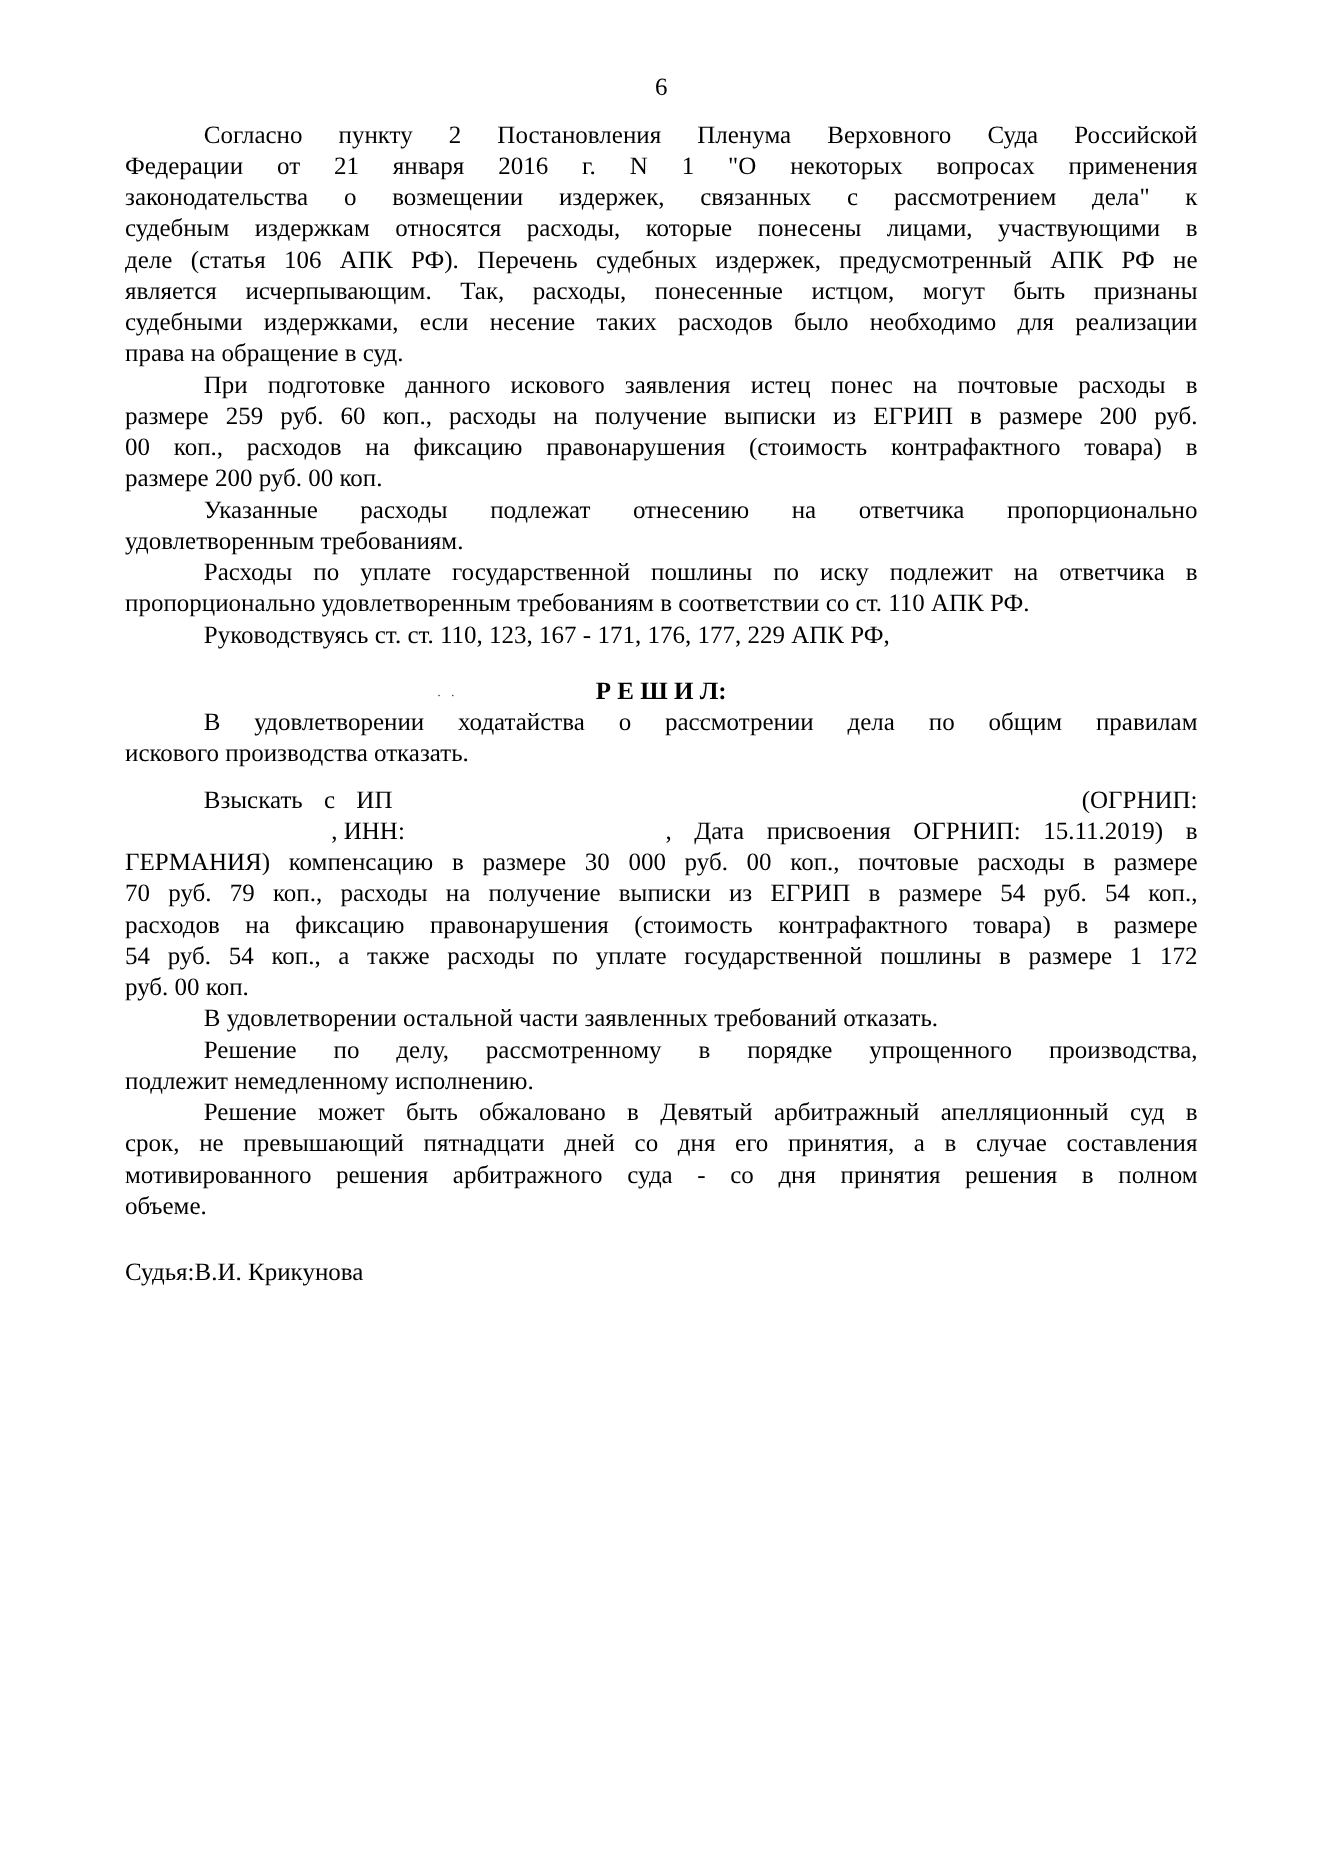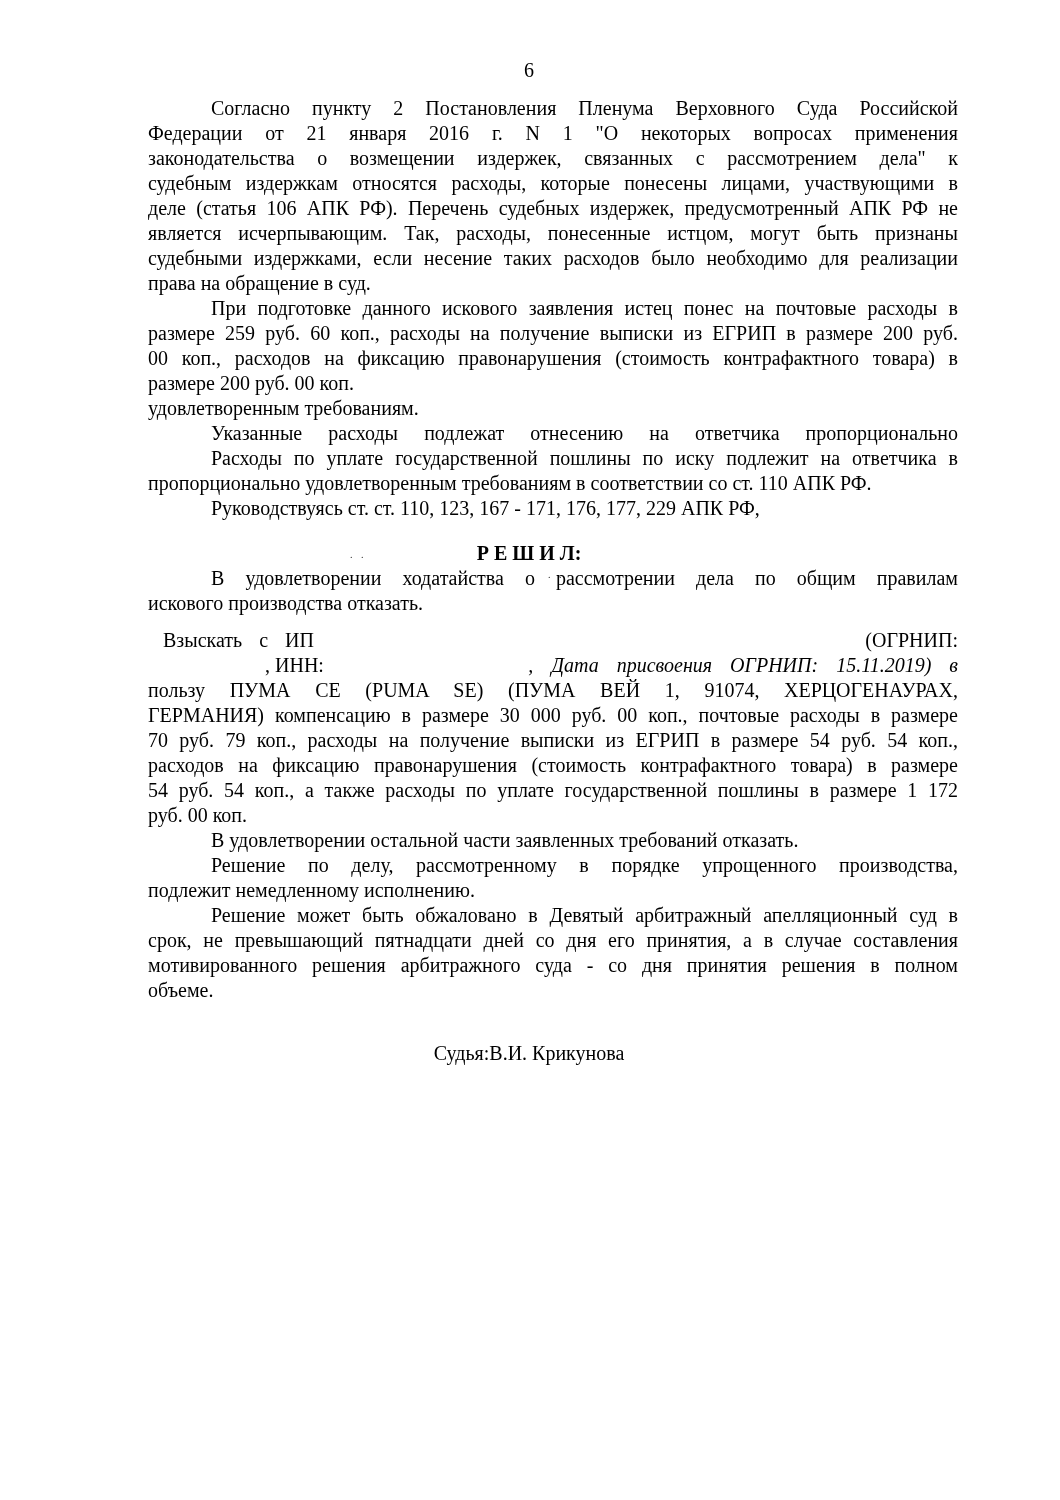--- a/index.html
+++ b/index.html
@@ -27,45 +27,44 @@
     text-align: center;
     line-height: 25px;
     margin-bottom: 13px;
   }
   .para { margin: 0; }
   .line {
     line-height: 25px;
     text-align: justify;
     text-align-last: justify;
     white-space: normal;
-    margin-left: 48px;
   }
   .line.indent { text-indent: 63px; }
   .line.last { text-align-last: left; }
   .heading {
     text-align: center;
     font-weight: bold;
     line-height: 25px;
     margin-top: 20px;
   }
   .special-line {
     display: flex;
     align-items: baseline;
     line-height: 25px;
   }
   .sp-indent { width: 63px; flex: 0 0 auto; }
   .sp-lead2 { width: 165px; flex: 0 0 auto; }
   .sp-grow { flex: 1 1 auto; }
   .ws-wide { word-spacing: 12px; margin-top: 12px; }
-  .ws-wide2 { word-spacing: 13px; font-style: italic; }
+  .ws-wide2 { word-spacing: 13px; }
   .signature-row {
     display: flex;
-    justify-content: center;
+    justify-content: flex-start;
     align-items: baseline;
-    margin-top: 38px;
+    margin-top: 28px;
     line-height: 25px;
   }
   .artifact {
     position: absolute;
     font-size: 10px;
     letter-spacing: 3px;
     line-height: 6px;
     color: #2a2a2a;
   }
   .artifact-1 { left: 350px; top: 552px; }
@@ -90,22 +89,22 @@
           <div class="line">судебными издержками, если несение таких расходов было необходимо для реализации</div>
           <div class="line last">права на обращение в суд.</div>
         </div>
         <div class="para">
           <div class="line indent">При подготовке данного искового заявления истец понес на почтовые расходы в</div>
           <div class="line">размере 259 руб. 60 коп., расходы на получение выписки из ЕГРИП в размере 200 руб.</div>
           <div class="line">00 коп., расходов на фиксацию правонарушения (стоимость контрафактного товара) в</div>
           <div class="line last">размере 200 руб. 00 коп.</div>
         </div>
         <div class="para">
+          <div class="line indent">Указанные расходы подлежат отнесению на ответчика пропорционально</div>
           <div class="line last">удовлетворенным требованиям.</div>
-          <div class="line indent">Указанные расходы подлежат отнесению на ответчика пропорционально</div>
         </div>
         <div class="para">
           <div class="line indent">Расходы по уплате государственной пошлины по иску подлежит на ответчика в</div>
           <div class="line last">пропорционально удовлетворенным требованиям в соответствии со ст. 110 АПК РФ.</div>
         </div>
         <div class="para">
           <div class="line indent last">Руководствуясь ст. ст. 110, 123, 167 - 171, 176, 177, 229 АПК РФ,</div>
         </div>
       </div>
 
@@ -126,21 +125,20 @@
         <span>(ОГРНИП:</span>
       </div>
       <div class="special-line">
         <span class="sp-lead2"></span>
         <span>, ИНН:</span>
         <span class="sp-grow"></span>
         <span class="ws-wide2">, Дата присвоения ОГРНИП: 15.11.2019) в</span>
       </div>
       <div>
           <div class="para">
-            <div class="line">пользу ПУМА СЕ (PUMA SE) (ПУМА ВЕЙ 1, 91074, ХЕРЦОГЕНАУРАХ,</div>
             <div class="line">ГЕРМАНИЯ) компенсацию в размере 30 000 руб. 00 коп., почтовые расходы в размере</div>
             <div class="line">70 руб. 79 коп., расходы на получение выписки из ЕГРИП в размере 54 руб. 54 коп.,</div>
             <div class="line">расходов на фиксацию правонарушения (стоимость контрафактного товара) в размере</div>
             <div class="line">54 руб. 54 коп., а также расходы по уплате государственной пошлины в размере 1 172</div>
             <div class="line last">руб. 00 коп.</div>
           </div>
         </div>
     </div>
 
     <div>

